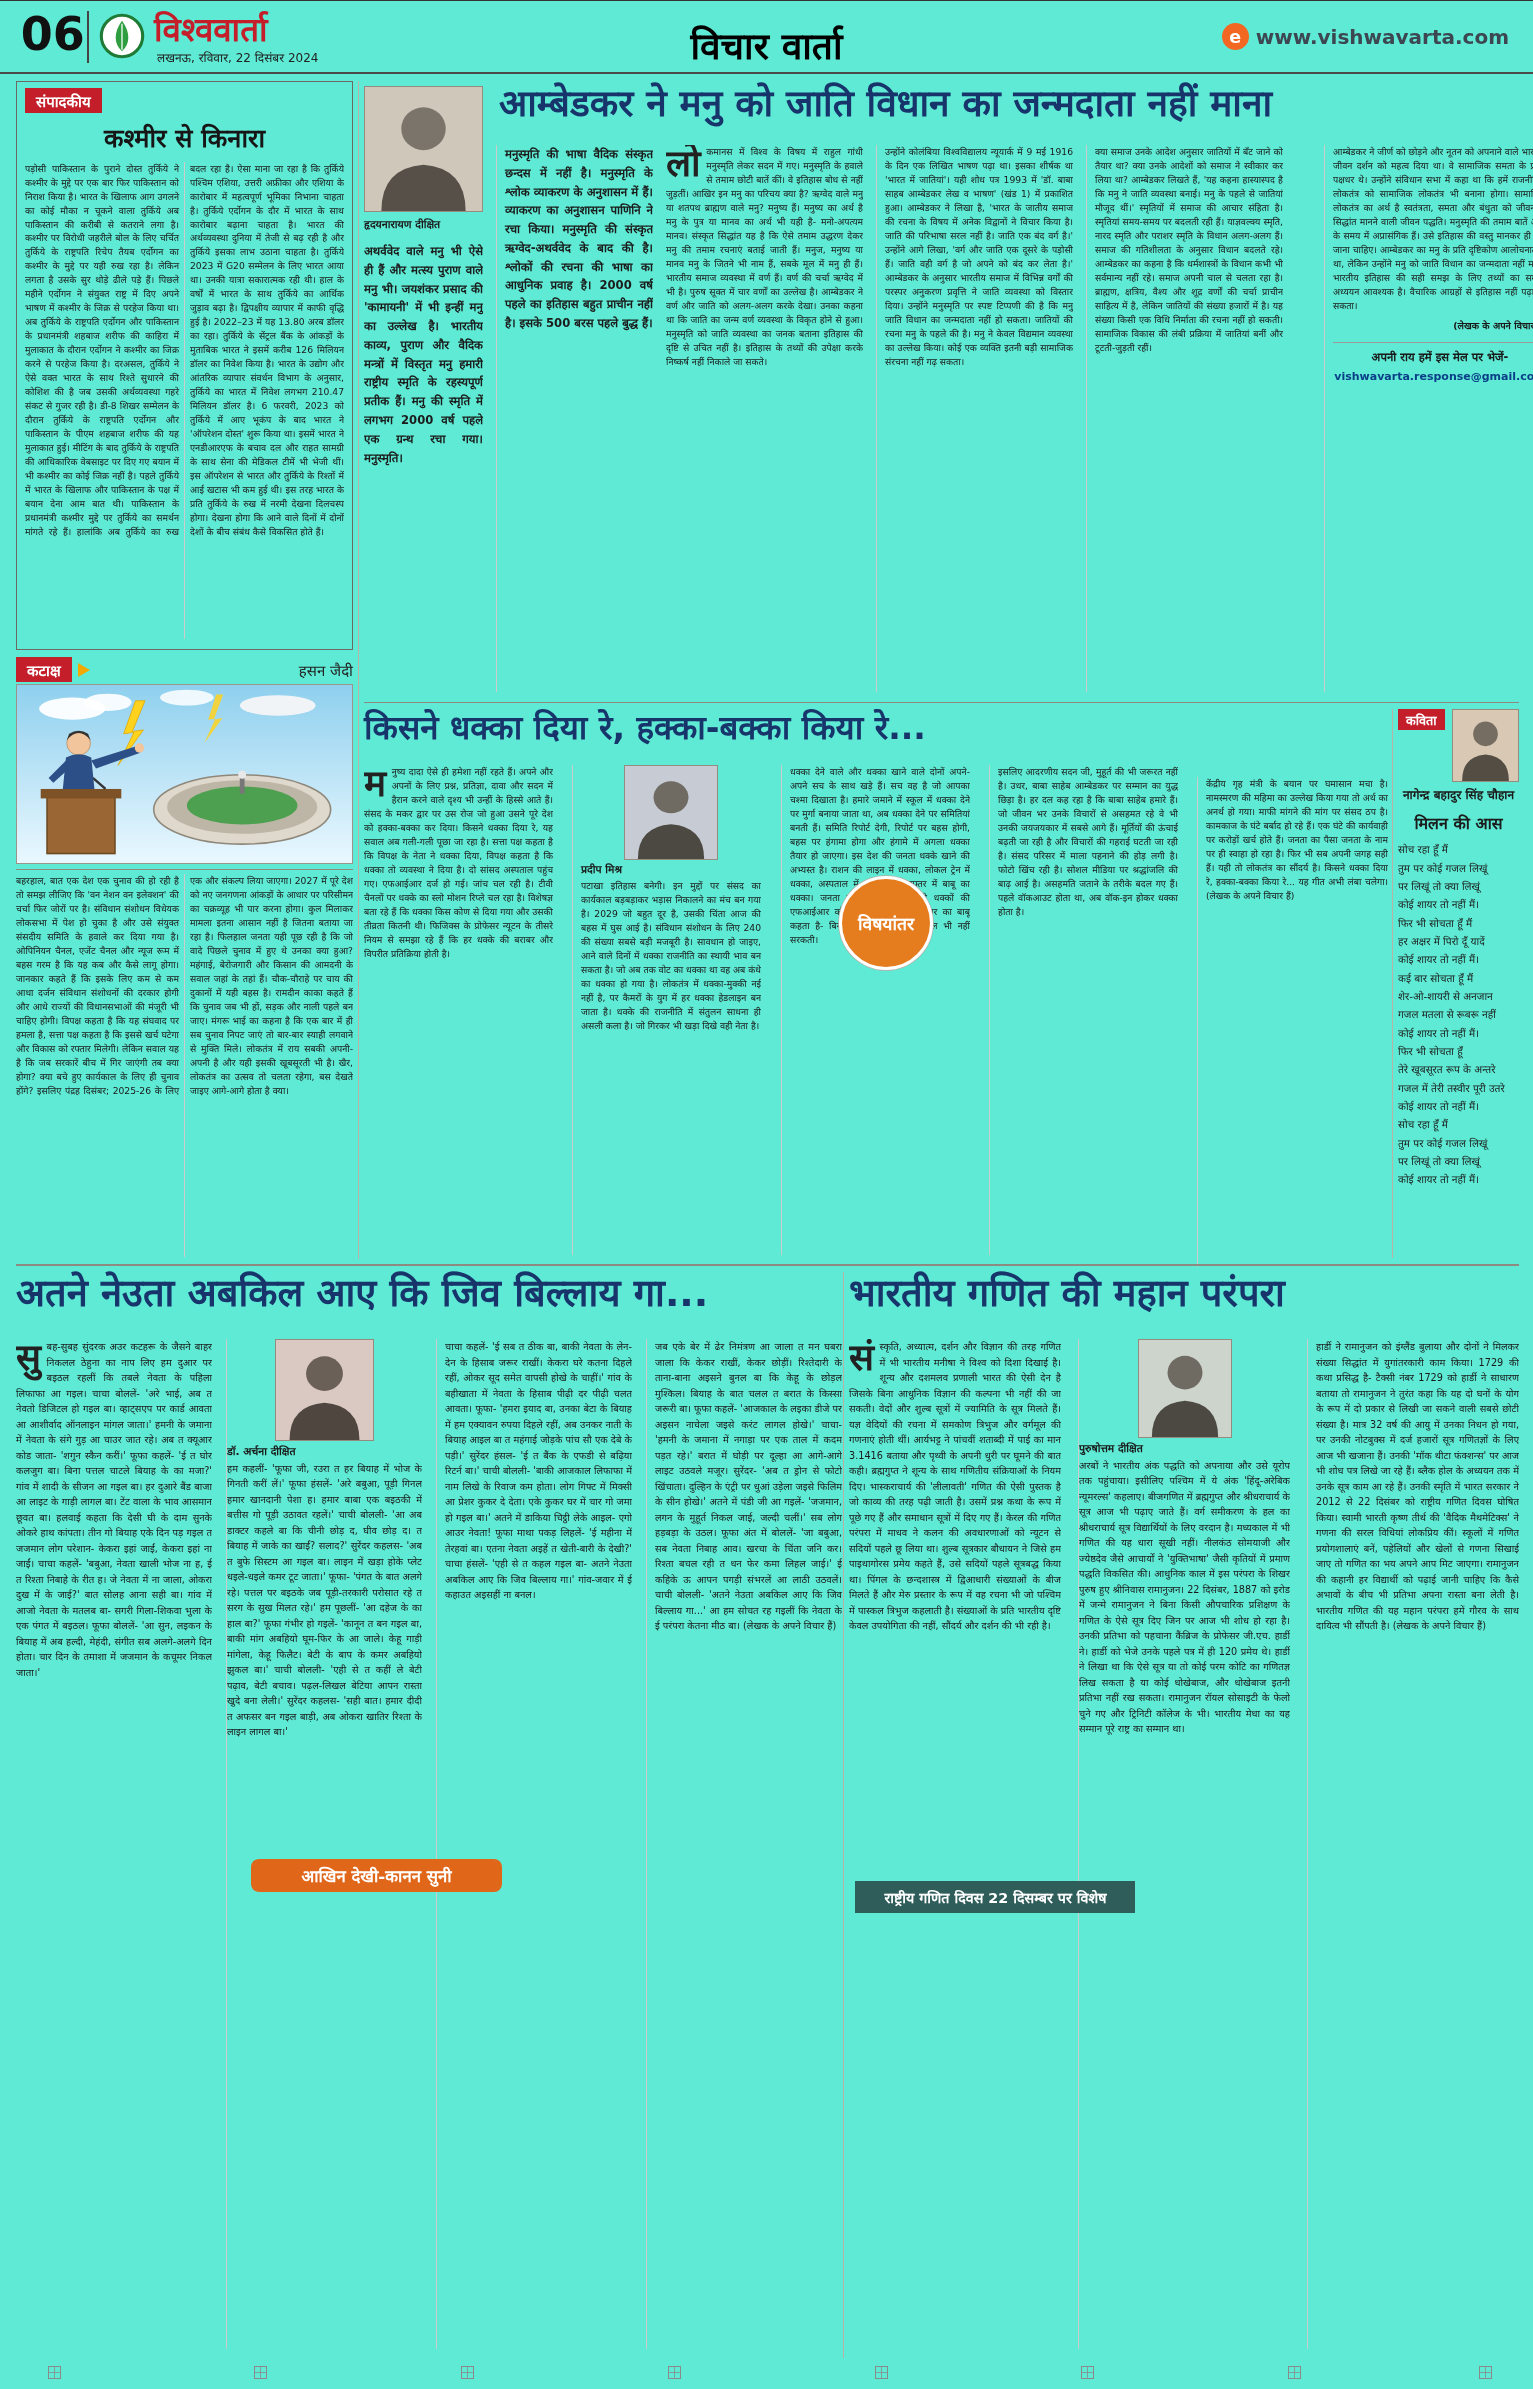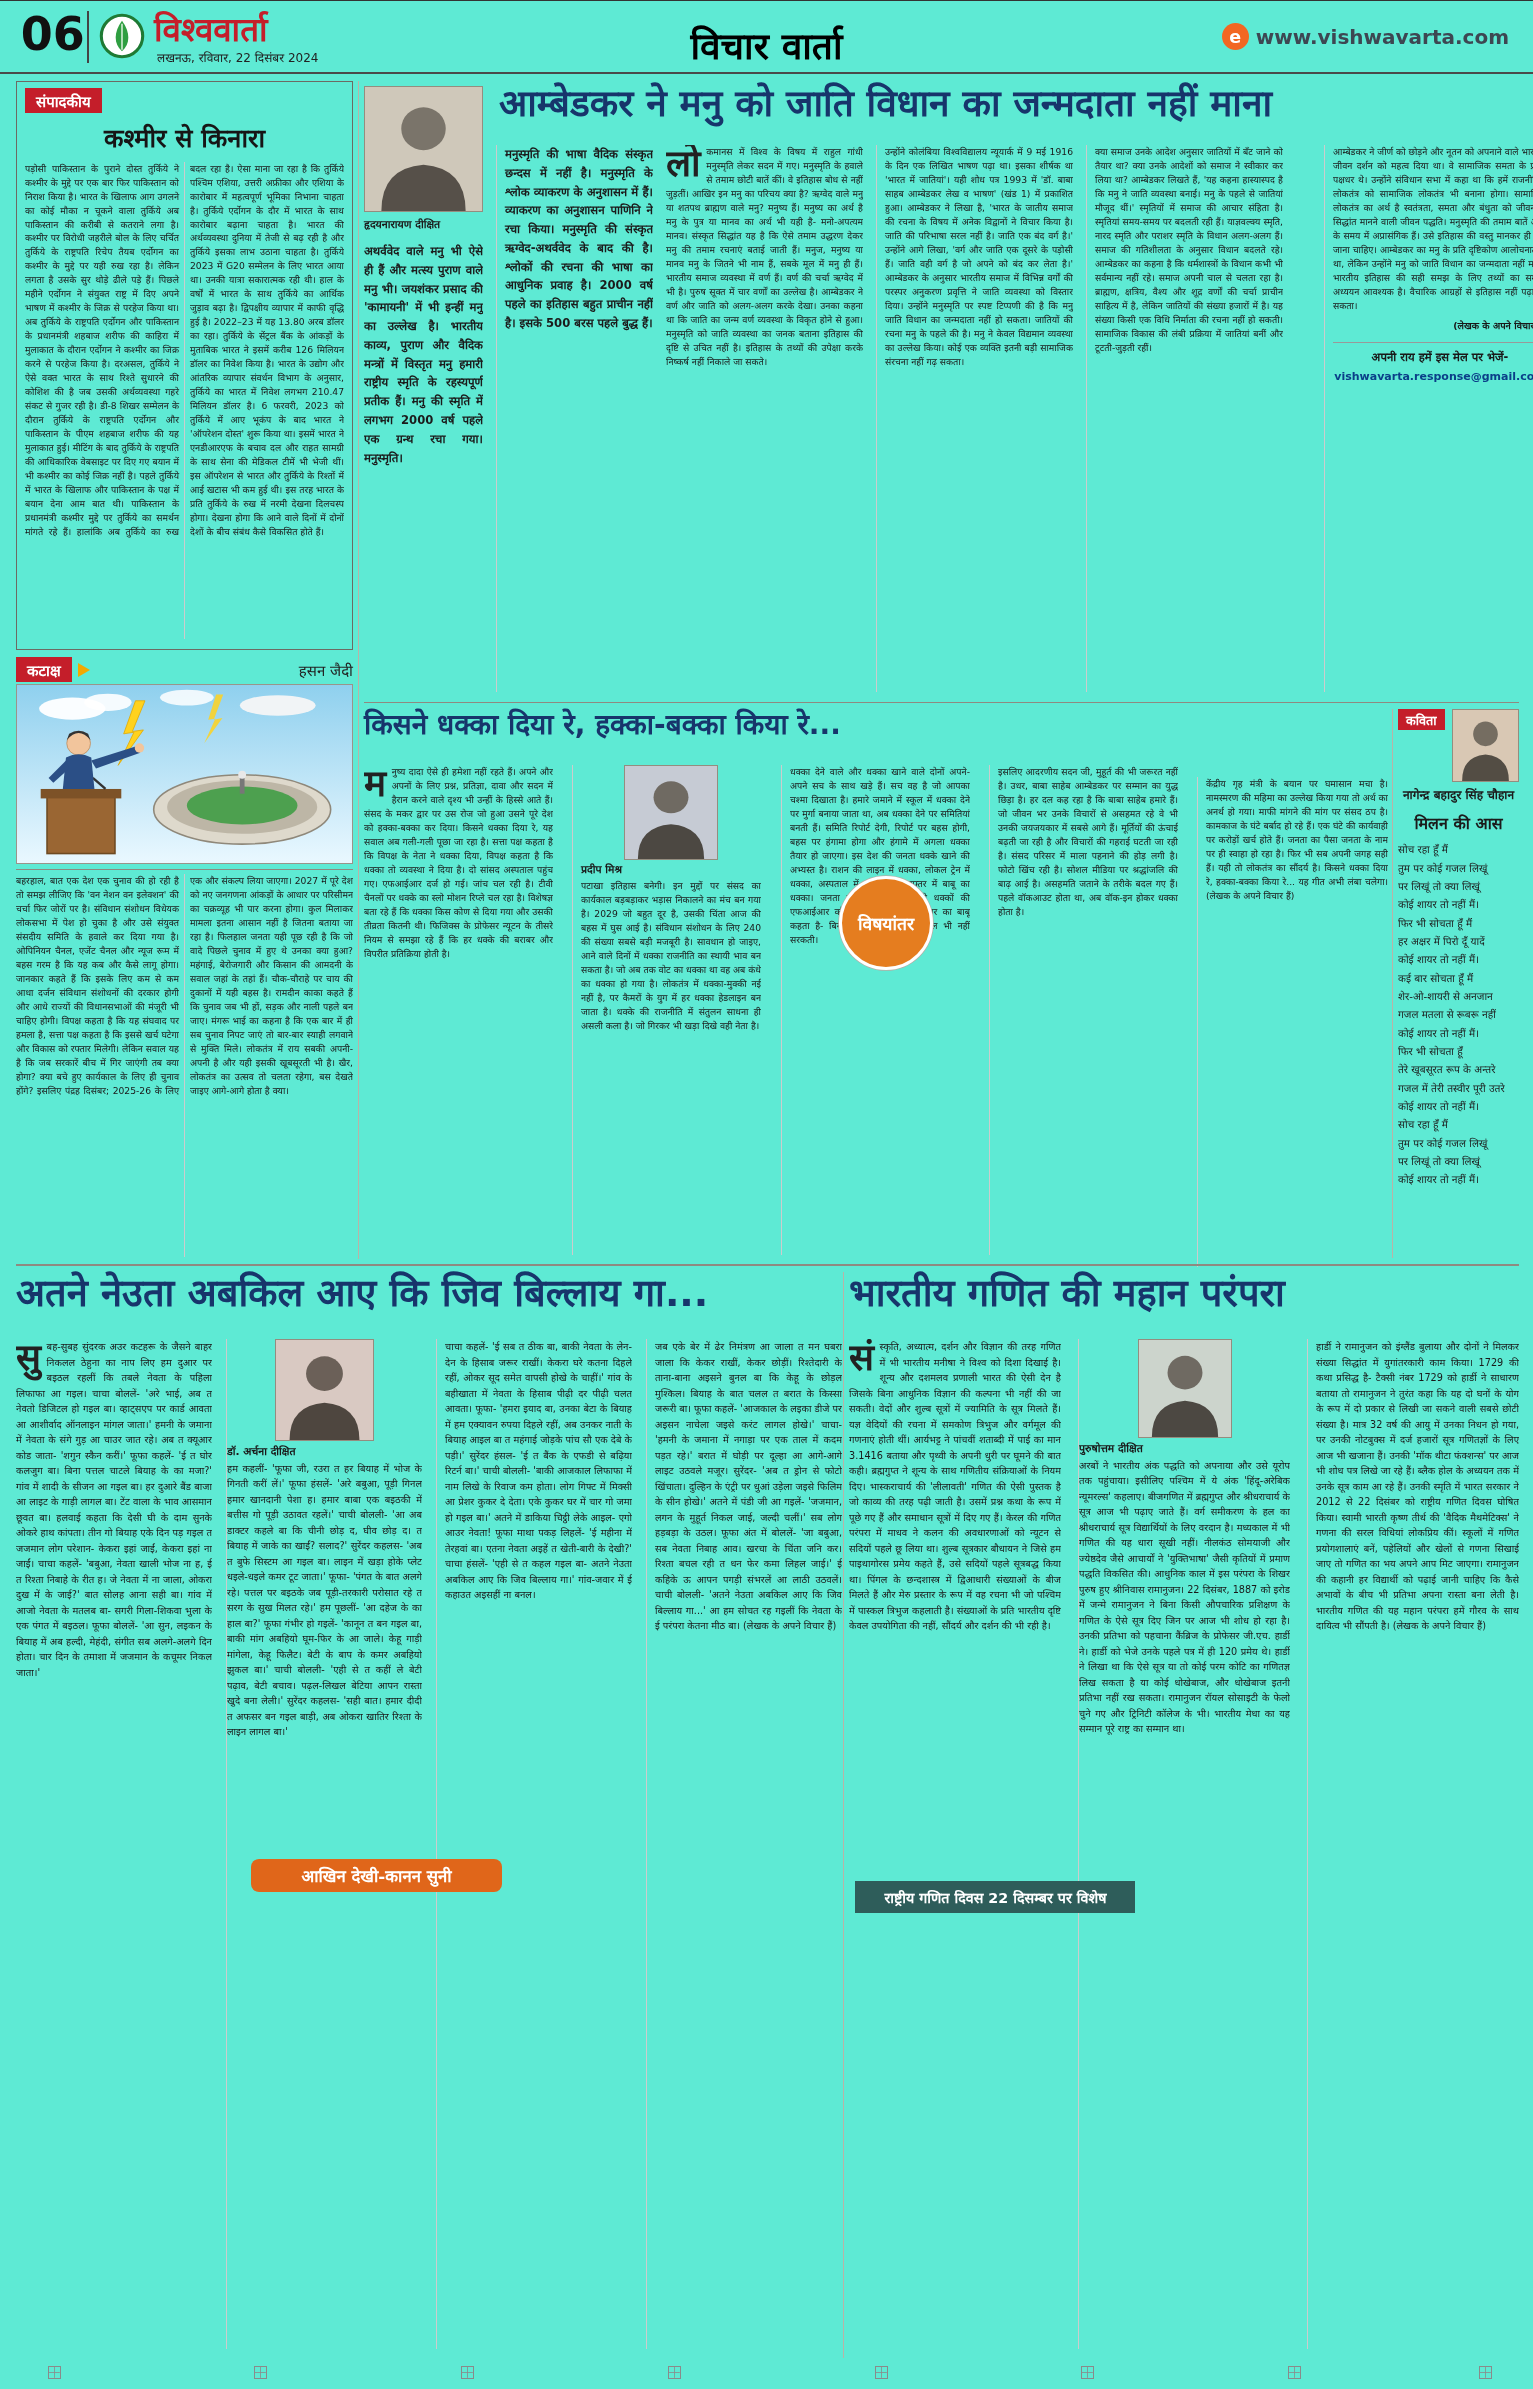--- a/index.html
+++ b/index.html
@@ -51,21 +51,21 @@
 .a1c1{left:0;top:161px;width:119px;height:450px}
 .a1c2{left:132px;top:64px;width:157px;height:547px;border-left:0.8px solid #ccc;padding-left:8px}
 .a1c3{left:302px;top:64px;width:197px;height:547px}
 .a1c4{left:512px;top:64px;width:197px;height:547px;border-left:0.8px solid #ccc;padding-left:8px}
 .a1c5{left:722px;top:64px;width:197px;height:547px;border-left:0.8px solid #ccc;padding-left:8px}
 .a1c6{left:960px;top:64px;width:223px;height:547px;border-left:0.8px solid #ccc;padding-left:8px}
 .mailbox{margin-top:8px;border-top:0.8px solid #999;padding-top:6.4px;font-size:11.5px;font-weight:bold;text-align:center}
 .mail{color:#0a3f88;margin-top:2.4px;font-size:11px}
 
 .a2{position:absolute;left:364px;top:708px;width:1024px;height:549px}
-.a2 .bighead{left:0;top:0;width:1024px;font-size:28px}
+.a2 .bighead{left:0;top:0;width:1024px;font-size:33px}
 .a2c1{left:0;top:56px;width:189px;height:490px}
 .a2c2{left:208px;top:56px;width:189px;height:490px;border-left:0.8px solid #ccc;padding-left:8px}
 .a2c3{left:417px;top:56px;width:189px;height:490px;border-left:0.8px solid #ccc;padding-left:8px}
 .a2c4{left:625px;top:56px;width:189px;height:490px;border-left:0.8px solid #ccc;padding-left:8px}
 .a2c5{left:833px;top:68px;width:191px;height:490px;border-left:0.8px solid #ccc;padding-left:8px}
 .inline-photo{width:94px;height:95px;margin:0 auto}
 .topic-badge{position:absolute;left:475px;top:167px;width:94px;height:94px;border-radius:50%;background:#e57d1f;border:3.2px solid #fff;box-shadow:0 0 0 0.8px #b5b0a6;color:#fff;font-size:17.5px;font-weight:bold;display:flex;align-items:center;justify-content:center}
 
 .poem{position:absolute;left:1398px;top:708px;width:121px;height:549px}
 .poem-top{display:flex;align-items:flex-start;gap:4.8px}

